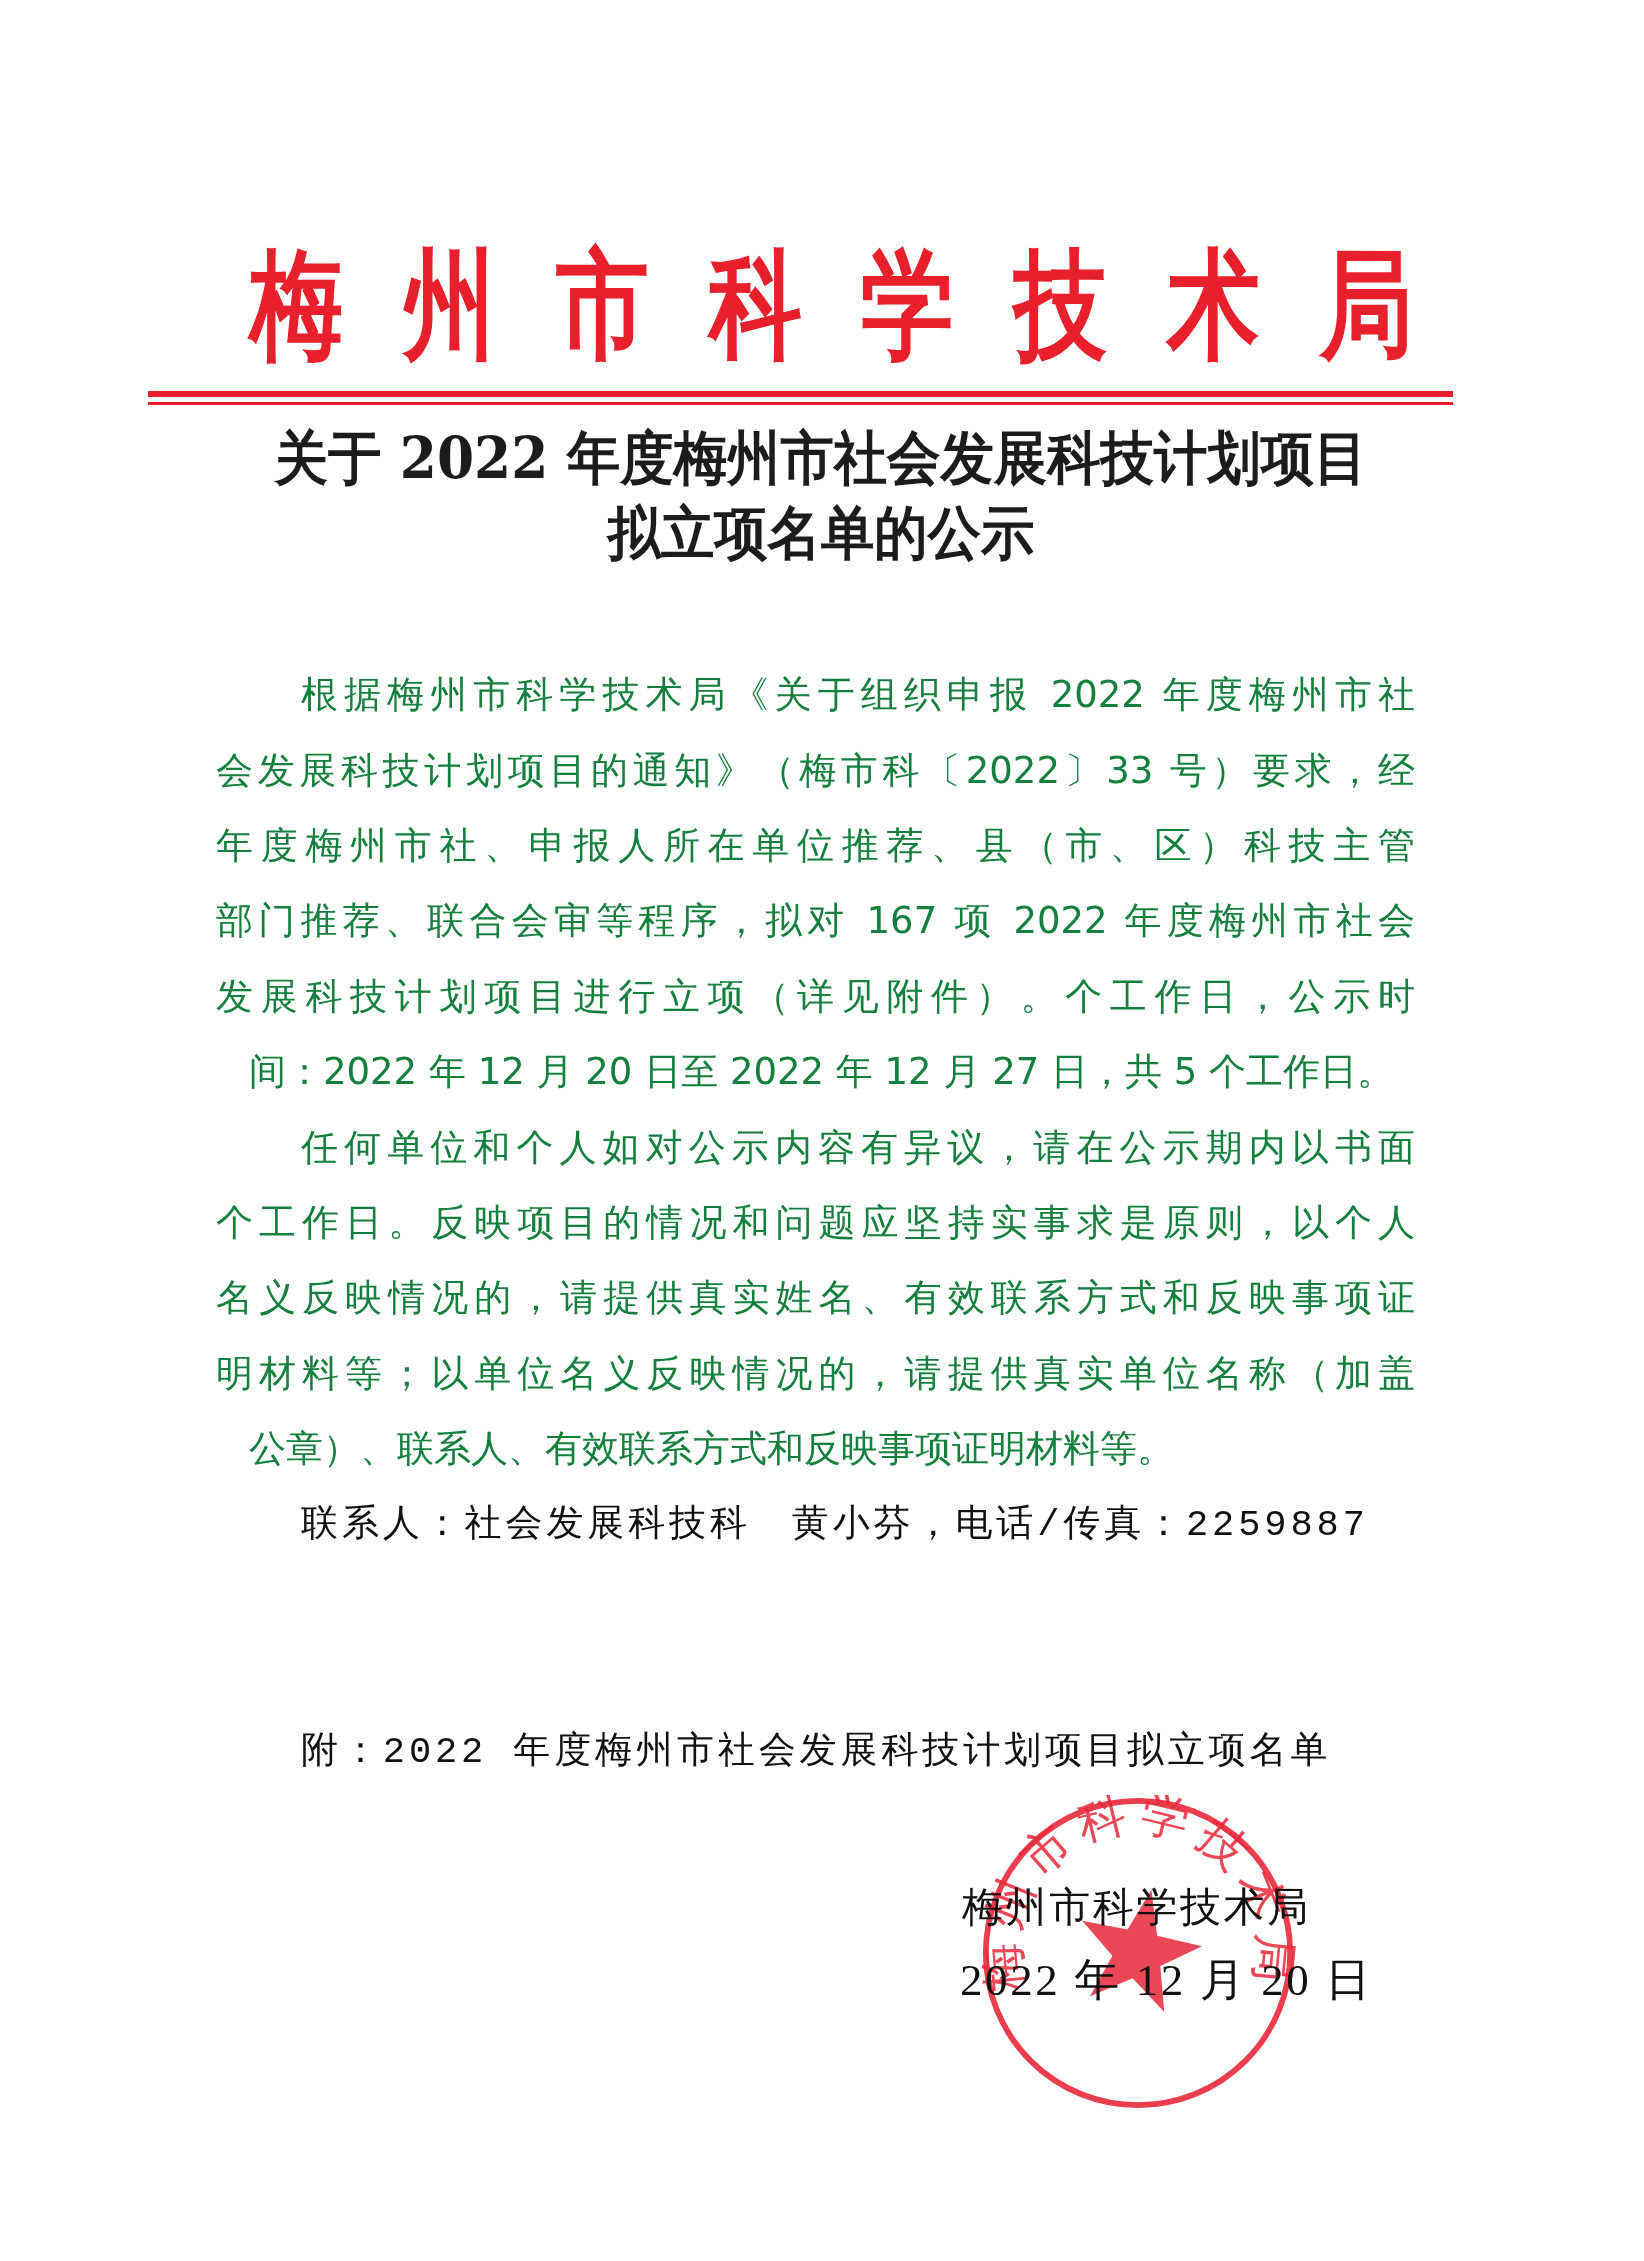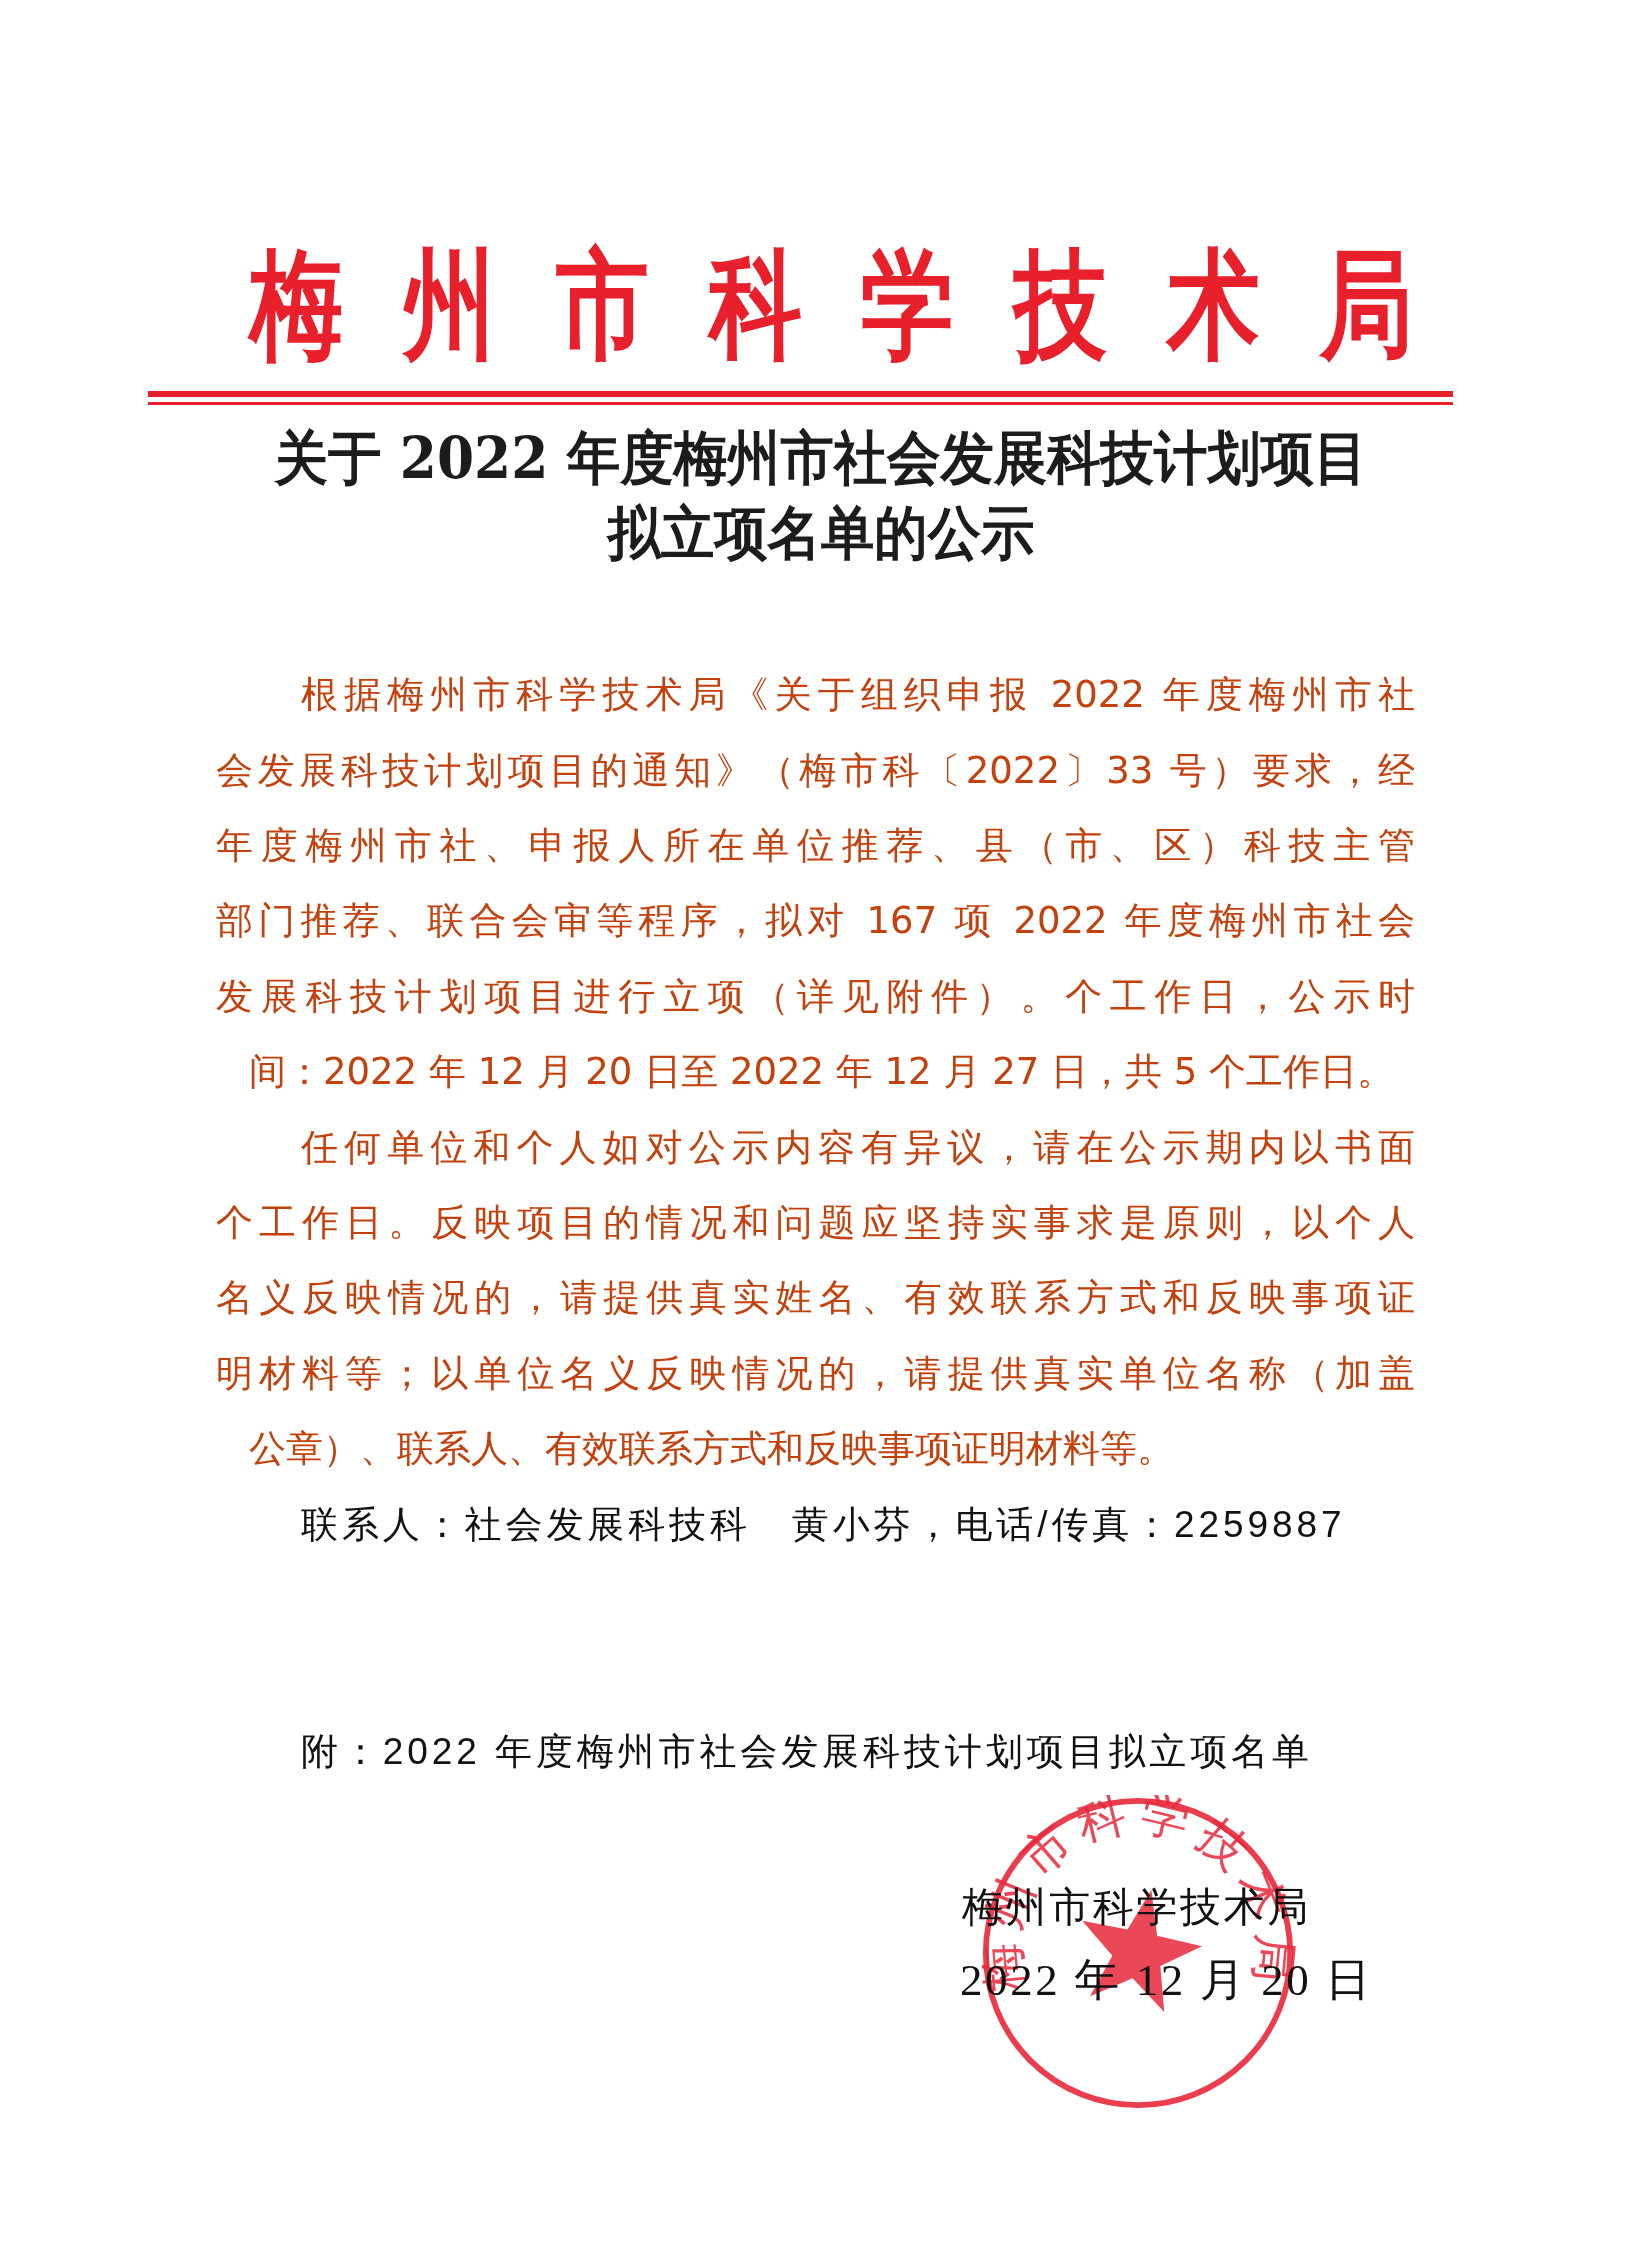--- a/index.html
+++ b/index.html
@@ -26,28 +26,28 @@
     font-size: 58px; color: #1c1c1c; transform: scaleX(0.92); transform-origin: 809px 0;
     white-space: nowrap;
   }
   .title-1 { top: 423px; height: 71px; line-height: 71px; }
   .title-2 { top: 498px; height: 71px; line-height: 71px; }
 
   
   .body-line {
     position: absolute; left: 216px; width: 1199px; height: 52px; line-height: 52px;
     font-family: "DejaVu Sans", "Liberation Sans", sans-serif;
-    font-size: 37px; color: #c2410c; white-space: nowrap;
+    font-size: 37px; color: #15803d; white-space: nowrap;
     text-align: justify; text-align-last: justify;
   }
   .body-line.last { text-align-last: left; margin-left: 33px; }
   .body-line.indent { left: 301px; width: 1114px; }
   .plain-line {
     position: absolute; left: 301px; height: 52px; line-height: 52px;
-    font-family: Liberation Sans, sans-serif;
+    font-family: Liberation Mono, monospace;
     font-size: 37px; color: #111; white-space: nowrap; letter-spacing: 3.9px;
   }
 
   
   .seal { position: absolute; left: 980px; top: 1795px; width: 316px; height: 316px; }
   .signature {
     position: absolute; white-space: nowrap; color: #111;
     font-family: "Liberation Serif", "DejaVu Serif", serif; font-size: 41px; letter-spacing: 2.6px;
   }
   .sig-org { left: 962px; top: 1881px; height: 52px; line-height: 52px; }

